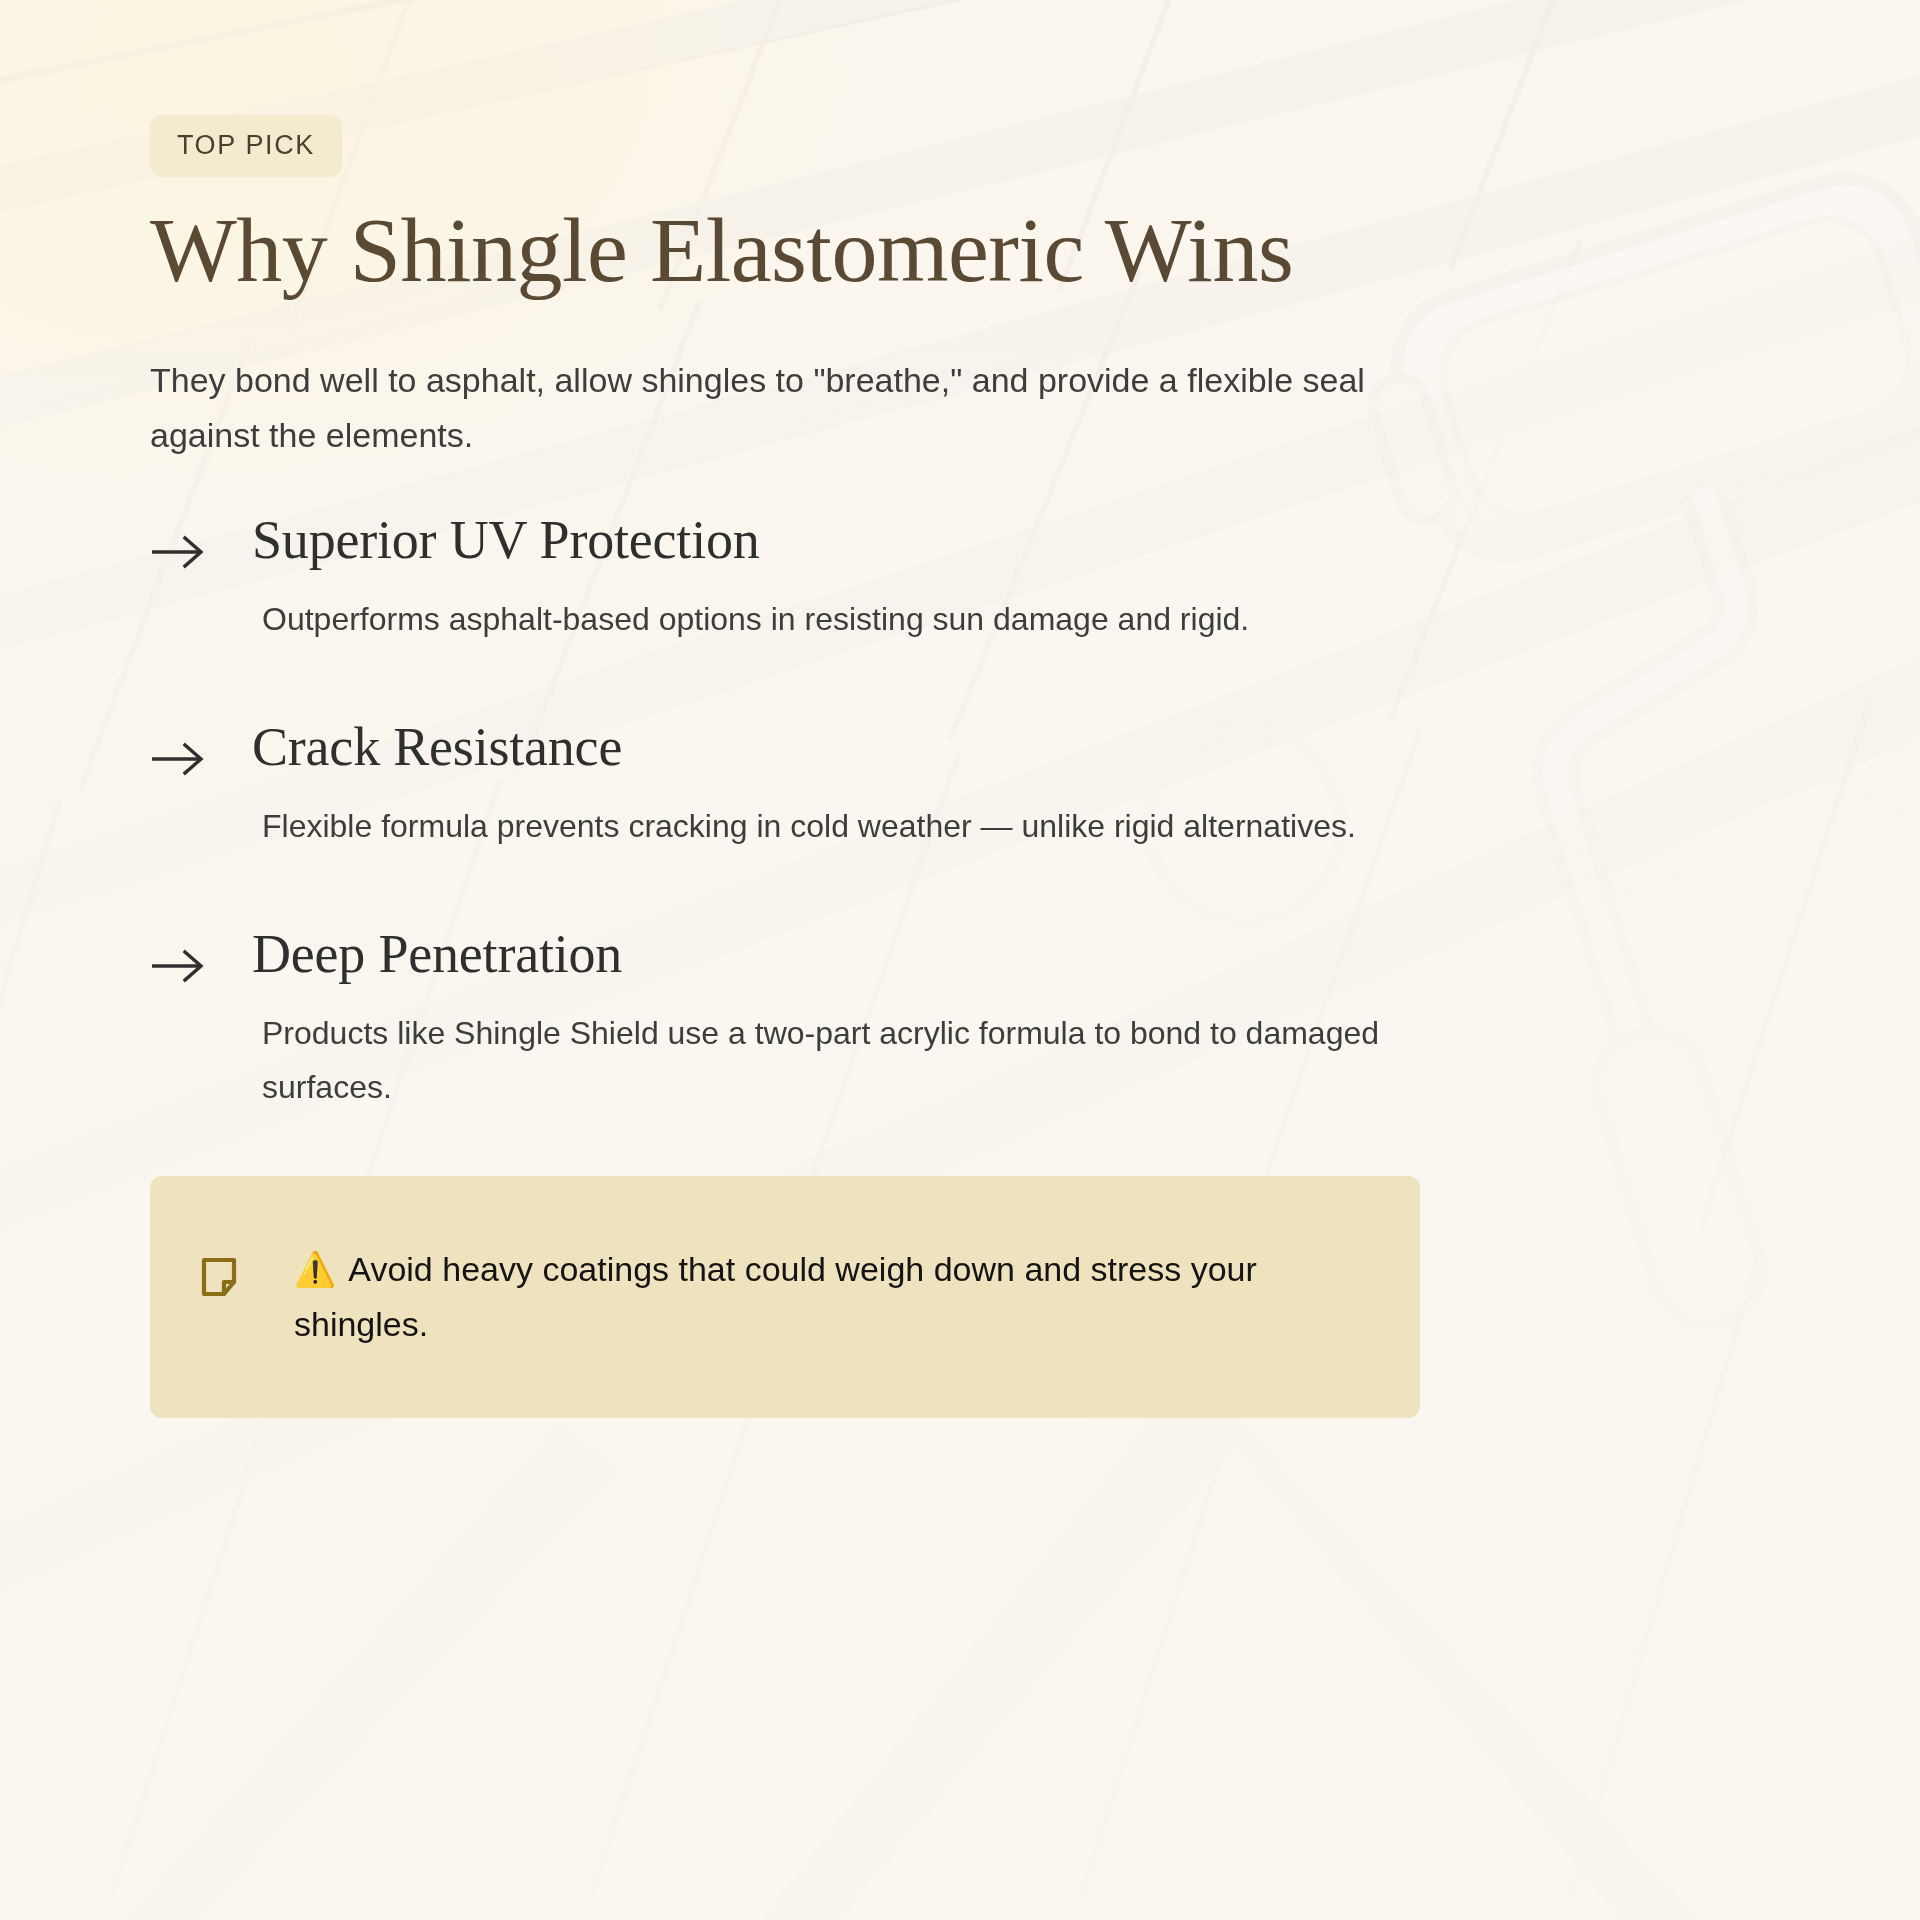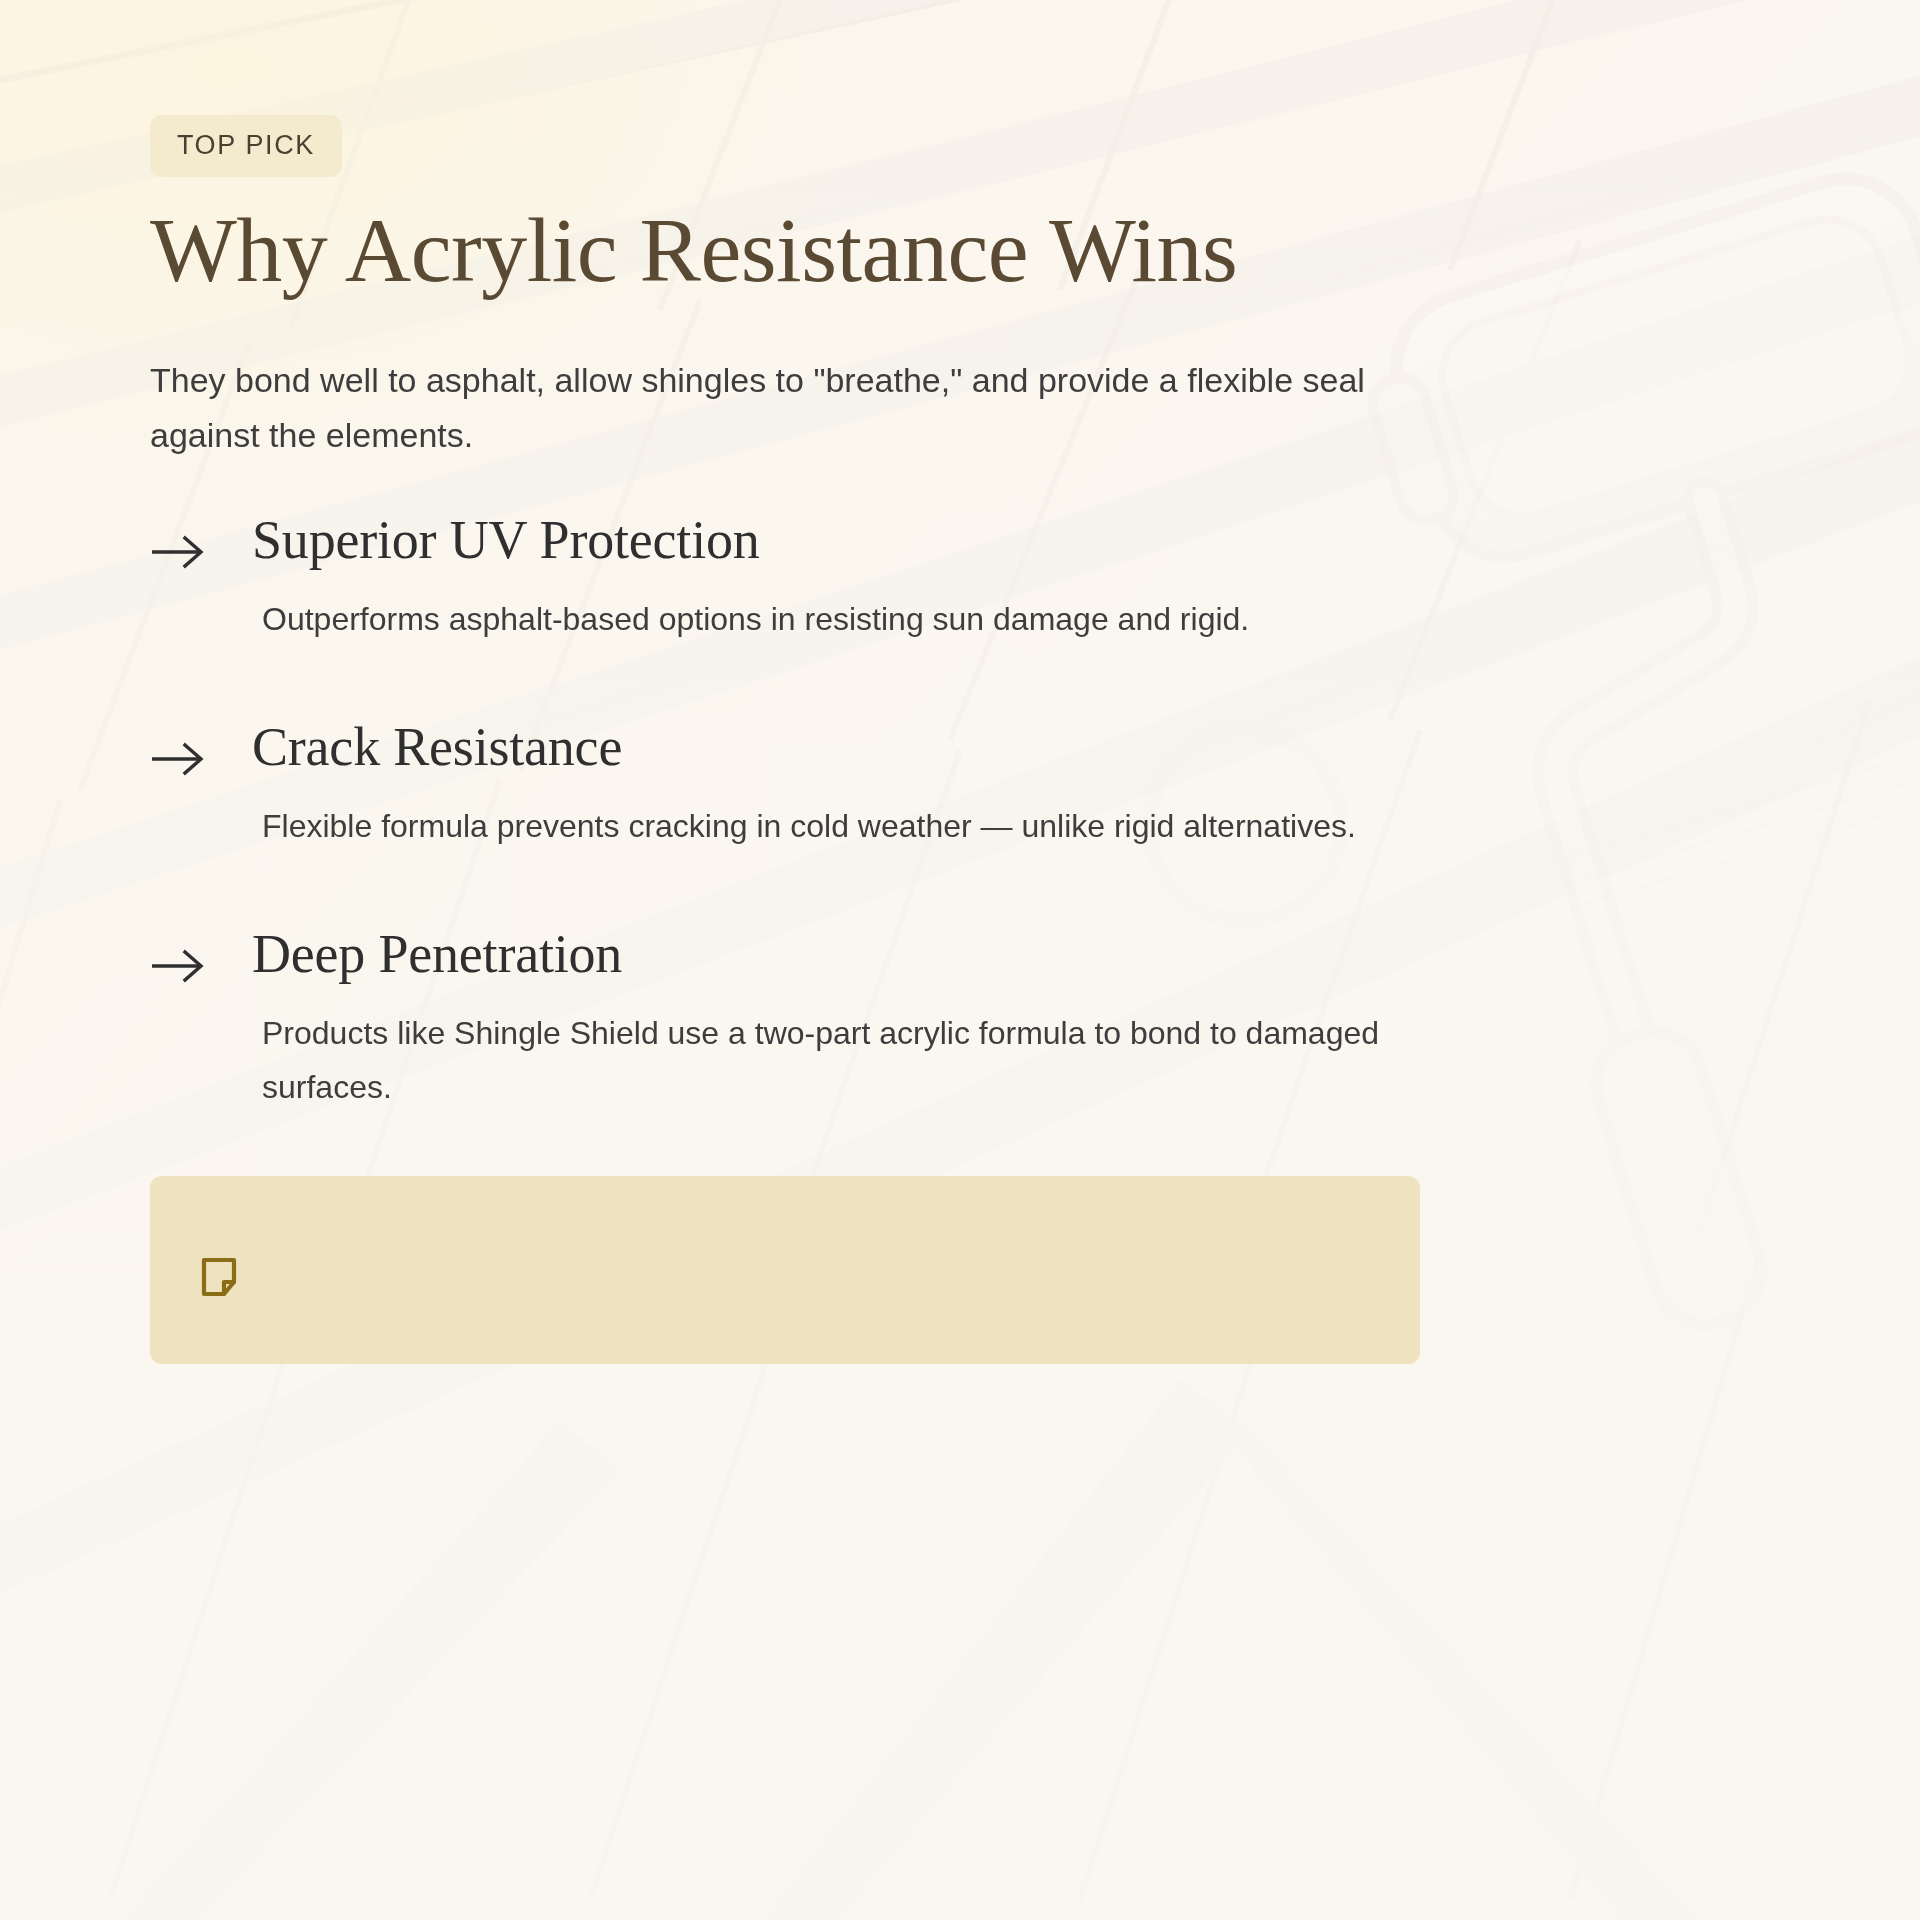--- a/index.html
+++ b/index.html
@@ -253,21 +253,21 @@
     <path d="M 1565 884 L 1905 784"></path>
     <path d="M 1570 908 L 1910 808"></path>
   </g>
 </svg>
 <div id="bg-wash"></div>
 
 <div id="content">
 
   <div class="badge">TOP PICK</div>
 
-  <h1 class="title">Why Acrylic Resistance Wins</h1>
+  <h1 class="title">Why Shingle Elastomeric Wins</h1>
 
   <div class="intro">
     <span class="rest">They bond well to asphalt, allow shingles to "breathe," and provide a flexible seal against the elements.</span>
   </div>
 
   <div class="features">
 
     <div class="feature">
       <div class="feature-head">
         <svg class="arrow-icon" viewBox="0 0 58 38" aria-hidden="true">
@@ -302,15 +302,16 @@
     </div>
 
   </div>
 
   
   <div class="callout">
     <svg class="note-icon" viewBox="0 0 42 42" aria-hidden="true">
       <path d="M 6 4 H 36 V 26 L 26 38 H 6 Z" fill="none" stroke="#8A6D16" stroke-width="4.2" stroke-linejoin="round" stroke-linecap="round" transform="translate(0,0)"></path>
       <path d="M 36 26 L 26 26 L 26 38" fill="none" stroke="#8A6D16" stroke-width="4.2" stroke-linejoin="round" stroke-linecap="round"></path>
     </svg>
+    <div class="callout-text"><span class="warn-glyph">⚠️</span><span>Avoid heavy coatings that could weigh down and stress your shingles.</span></div>
   </div>
 
 </div>
 
 </body></html>

